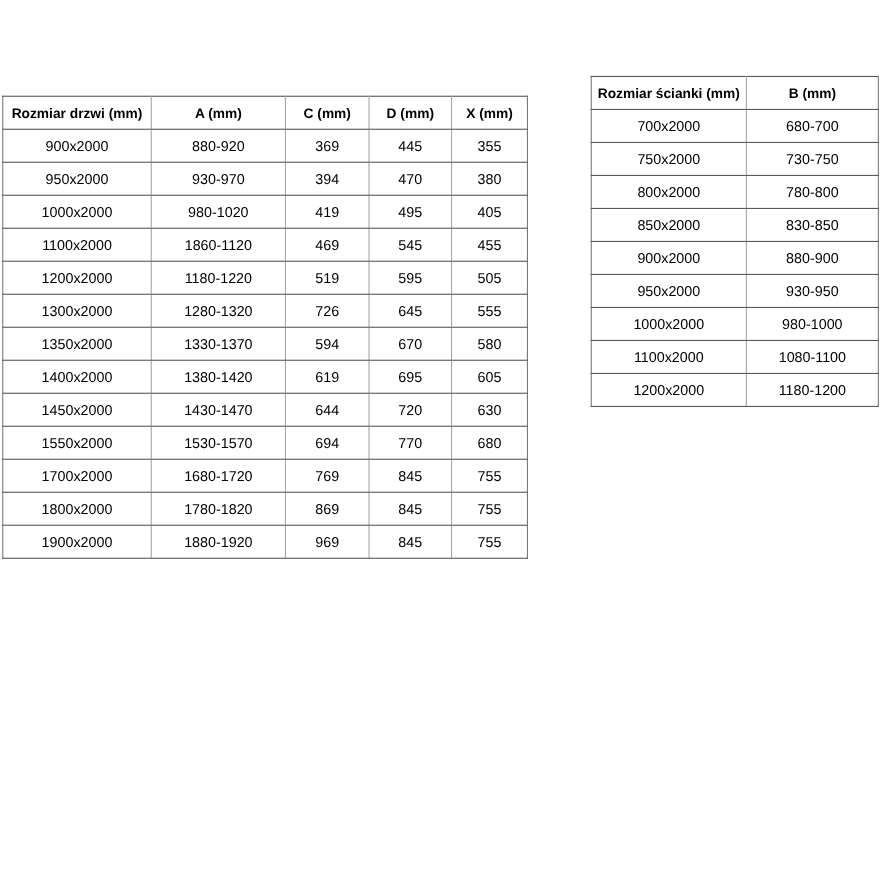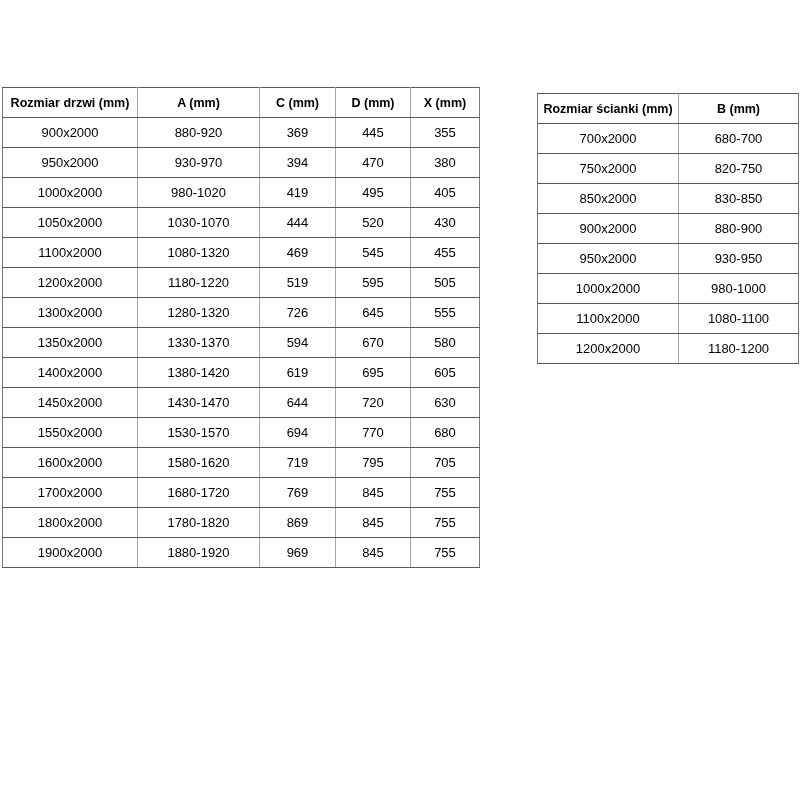--- a/index.html
+++ b/index.html
@@ -35,21 +35,21 @@
     white-space: nowrap;
     overflow: hidden;
   }
   table.spec th {
     font-size: 12.5px;
     font-weight: 700;
   }
   table.spec th:first-child, table.spec td:first-child { border-left-color: #7a7a7a; }
   table.spec th:last-child,  table.spec td:last-child  { border-right-color: #7a7a7a; }
   #doors-table { left: 2px;   top: 87px; width: 477px; }
-  #walls-table { left: 537px; top: 93px; width: 261px; }
+  #walls-table { left: 537px; top: 69px; width: 261px; }
 </style>
 </head>
 <body>
 
 <div class="page">
 
   <table class="spec" id="doors-table">
     <colgroup>
         <col style="width: 135px;">
         <col style="width: 122px;">
@@ -82,29 +82,22 @@
           <td>380</td>
         </tr>
         <tr>
           <td>1000x2000</td>
           <td>980-1020</td>
           <td>419</td>
           <td>495</td>
           <td>405</td>
         </tr>
         <tr>
-          <td>1050x2000</td>
-          <td>1030-1070</td>
-          <td>444</td>
-          <td>520</td>
-          <td>430</td>
-        </tr>
-        <tr>
           <td>1100x2000</td>
-          <td>1080-1320</td>
+          <td>1860-1120</td>
           <td>469</td>
           <td>545</td>
           <td>455</td>
         </tr>
         <tr>
           <td>1200x2000</td>
           <td>1180-1220</td>
           <td>519</td>
           <td>595</td>
           <td>505</td>
@@ -136,27 +129,20 @@
           <td>644</td>
           <td>720</td>
           <td>630</td>
         </tr>
         <tr>
           <td>1550x2000</td>
           <td>1530-1570</td>
           <td>694</td>
           <td>770</td>
           <td>680</td>
-        </tr>
-        <tr>
-          <td>1600x2000</td>
-          <td>1580-1620</td>
-          <td>719</td>
-          <td>795</td>
-          <td>705</td>
         </tr>
         <tr>
           <td>1700x2000</td>
           <td>1680-1720</td>
           <td>769</td>
           <td>845</td>
           <td>755</td>
         </tr>
         <tr>
           <td>1800x2000</td>
@@ -186,21 +172,25 @@
           <th>B (mm)</th>
         </tr>
     </thead>
     <tbody>
         <tr>
           <td>700x2000</td>
           <td>680-700</td>
         </tr>
         <tr>
           <td>750x2000</td>
-          <td>820-750</td>
+          <td>730-750</td>
+        </tr>
+        <tr>
+          <td>800x2000</td>
+          <td>780-800</td>
         </tr>
         <tr>
           <td>850x2000</td>
           <td>830-850</td>
         </tr>
         <tr>
           <td>900x2000</td>
           <td>880-900</td>
         </tr>
         <tr>

